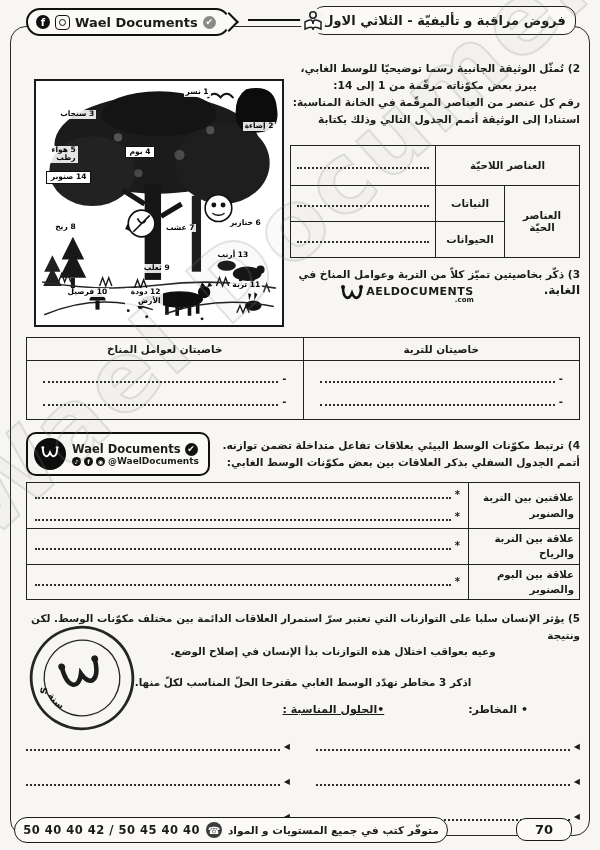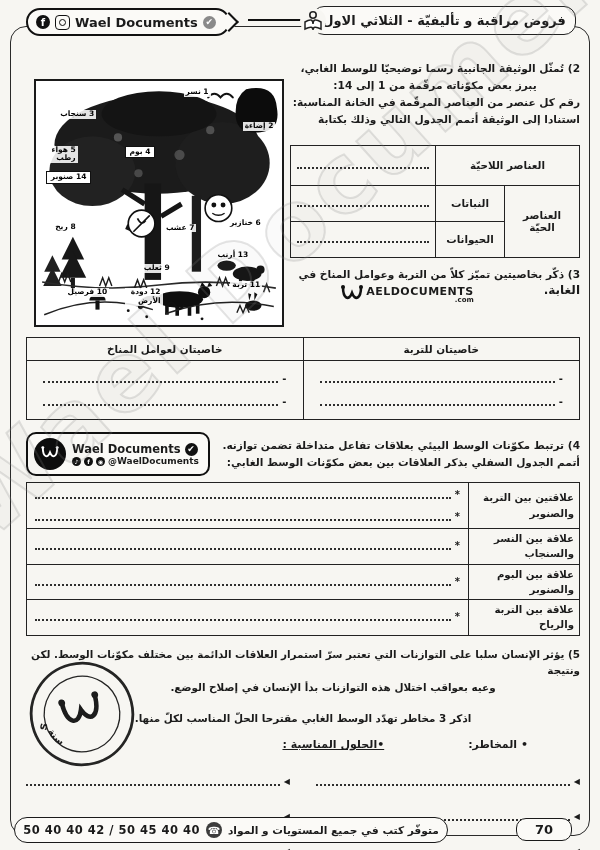--- a/index.html
+++ b/index.html
@@ -341,39 +341,30 @@
                   <span class="mark">*</span>
                   <span class="dots"></span>
                 </div>
             <div class="dotline" style="margin-top:12px;">
                   <span class="mark">*</span>
                   <span class="dots"></span>
                 </div>
           </td>
         </tr>
         <tr class="rr">
-          <td class="q4label">علاقة بين النسر والسنجاب</td>
+          <td class="q4label">علاقة بين التربة والرياح</td>
           <td class="q4ans">
             <div class="dotline">
                   <span class="mark">*</span>
                   <span class="dots"></span>
                 </div>
           </td>
         </tr>
         <tr class="rr">
           <td class="q4label">علاقة بين البوم والصنوبر</td>
-          <td class="q4ans">
-            <div class="dotline">
-                  <span class="mark">*</span>
-                  <span class="dots"></span>
-                </div>
-          </td>
-        </tr>
-        <tr class="rr">
-          <td class="q4label">علاقة بين التربة والرياح</td>
           <td class="q4ans">
             <div class="dotline">
                   <span class="mark">*</span>
                   <span class="dots"></span>
                 </div>
           </td>
         </tr>
       </tbody>
         </table>
     </div>

